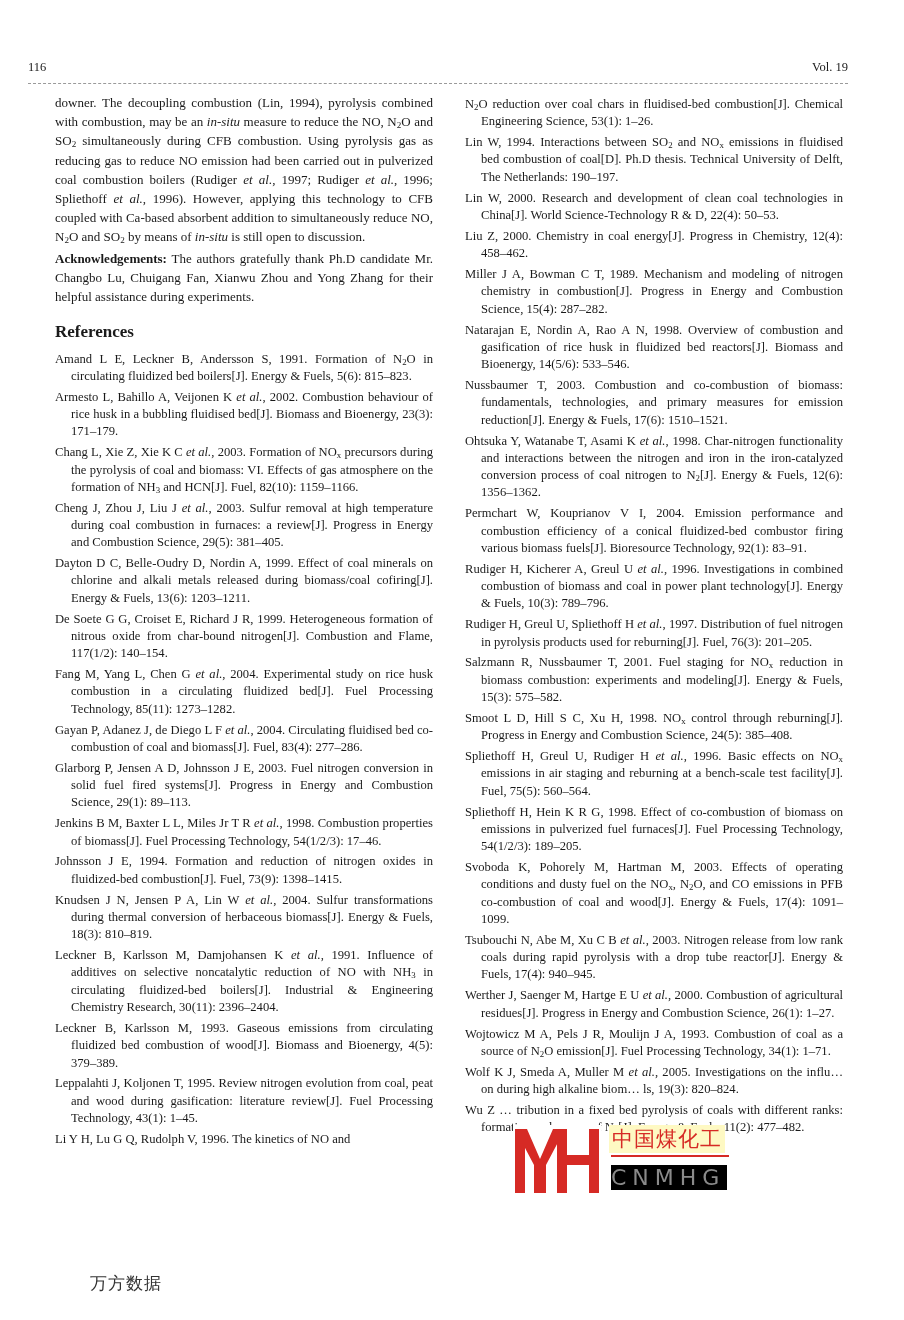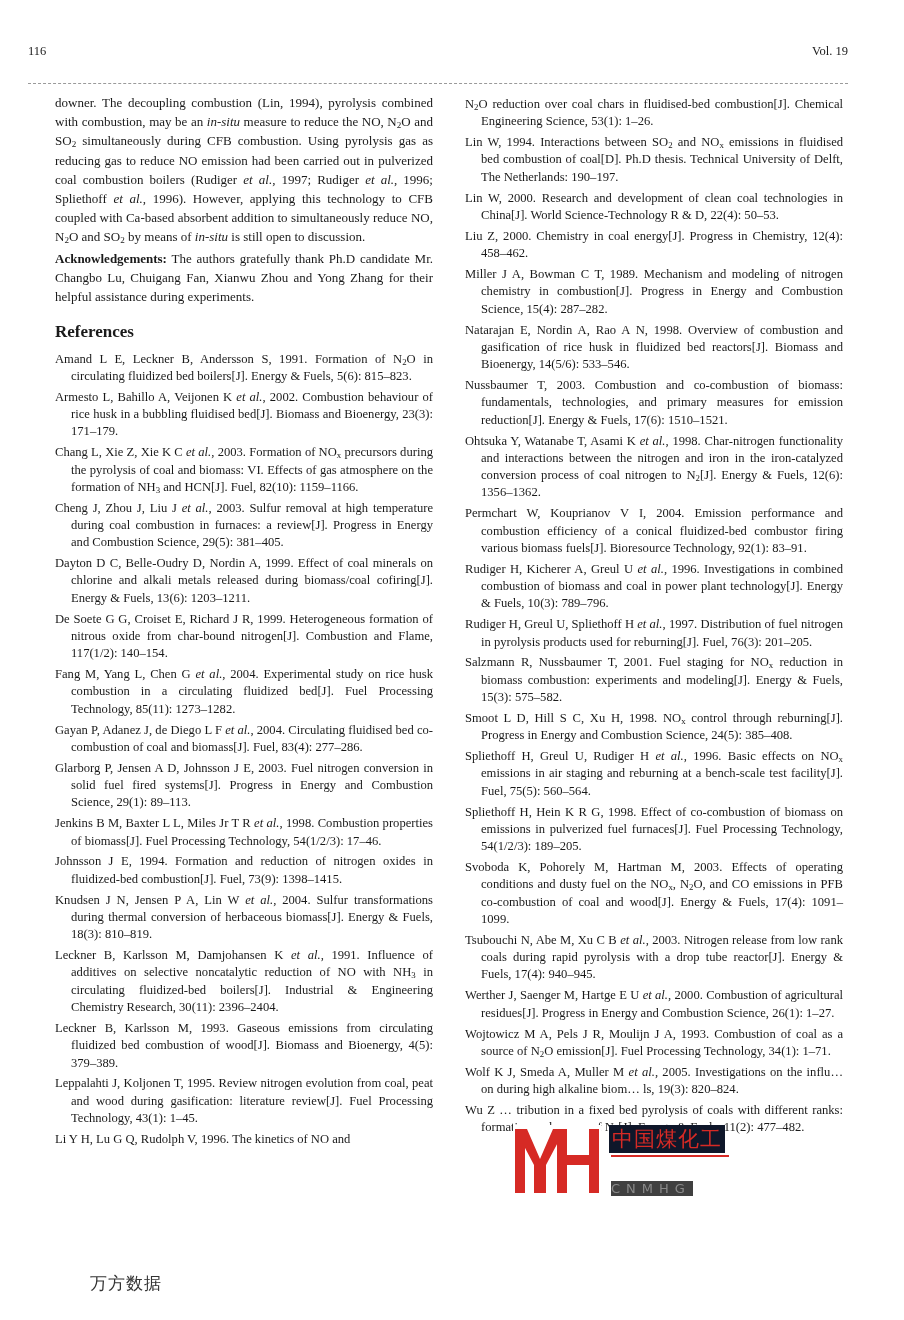--- a/index.html
+++ b/index.html
@@ -1,18 +1,18 @@
 <!DOCTYPE html>
 <html><head>
 <meta charset="utf-8">
 <style>
   html, body { margin: 0; padding: 0; background: #ffffff; }
   body { width: 904px; height: 1320px; position: relative; overflow: hidden;
          font-family: "Liberation Serif", "DejaVu Serif", serif; color: #1a1a1a; }
-  .header { position: absolute; top: 44px; left: 28px; width: 820px; height: 20px;
+  .header { position: absolute; top: 60px; left: 28px; width: 820px; height: 20px;
             font-size: 12.5px; }
   .header .page-num { position: absolute; left: 0; top: 0; }
   .header .running-title { position: absolute; left: 0; right: 0; top: 0; text-align: center; }
   .header .volume { position: absolute; right: 0; top: 0; }
   .header-rule { position: absolute; top: 83px; left: 28px; width: 820px; height: 0;
                  border-top: 1px dashed #9a9a9a; }
   .col { position: absolute; top: 93px; width: 378px; font-size: 12.6px; line-height: 17.3px; }
   .col.left { left: 55px; }
   .col.right { left: 465px; top: 96px; }
   .para { text-align: justify; margin: 0; font-size: 13px; line-height: 19.2px; }
@@ -21,24 +21,24 @@
   .refs-heading { font-size: 17px; font-weight: bold; margin: 17px 0 10px 0; }
   .ref { text-align: justify; padding-left: 16px; text-indent: -16px; margin: 0 0 3.6px 0; }
   .right .ref { margin-bottom: 3.6px; }
   sub { font-size: 70%; vertical-align: -0.25em; line-height: 0; }
   i { font-style: italic; }
   .footer-mark { position: absolute; left: 90px; top: 1272px; font-family: "DejaVu Sans", sans-serif;
                  font-size: 17px; color: #333; letter-spacing: 1px; }
   .watermark { position: absolute; left: 513px; top: 1125px; width: 320px; height: 70px; }
   .wm-logo { position: absolute; left: 0; top: 0; width: 88px; height: 68px; }
   .wm-cn { position: absolute; left: 96px; top: 0; font-family: "DejaVu Sans", sans-serif;
-           font-size: 21px; color: #d62a25; background: #0f172a; padding: 0 3px; letter-spacing: 1px; }
+           font-size: 21px; color: #d62a25; background: #fef9c3; padding: 0 3px; letter-spacing: 1px; }
   .wm-rule { position: absolute; left: 98px; top: 30px; width: 118px; height: 2px; background: #d62a25; }
-  .wm-en { position: absolute; left: 98px; top: 56px; font-family: "DejaVu Sans", sans-serif;
-           font-size: 13px; color: #8a8a8a; letter-spacing: 6px; background: #404040; padding-right: 2px; }
+  .wm-en { position: absolute; left: 98px; top: 40px; font-family: "DejaVu Sans", sans-serif;
+           font-size: 22px; color: #8a8a8a; letter-spacing: 6px; background: #000000; padding-right: 2px; }
 </style>
 </head>
 <body>
 
 <div class="header">
   <span class="page-num">116</span>
   <span class="volume">Vol. 19</span>
 </div>
 <div class="header-rule"></div>
 

